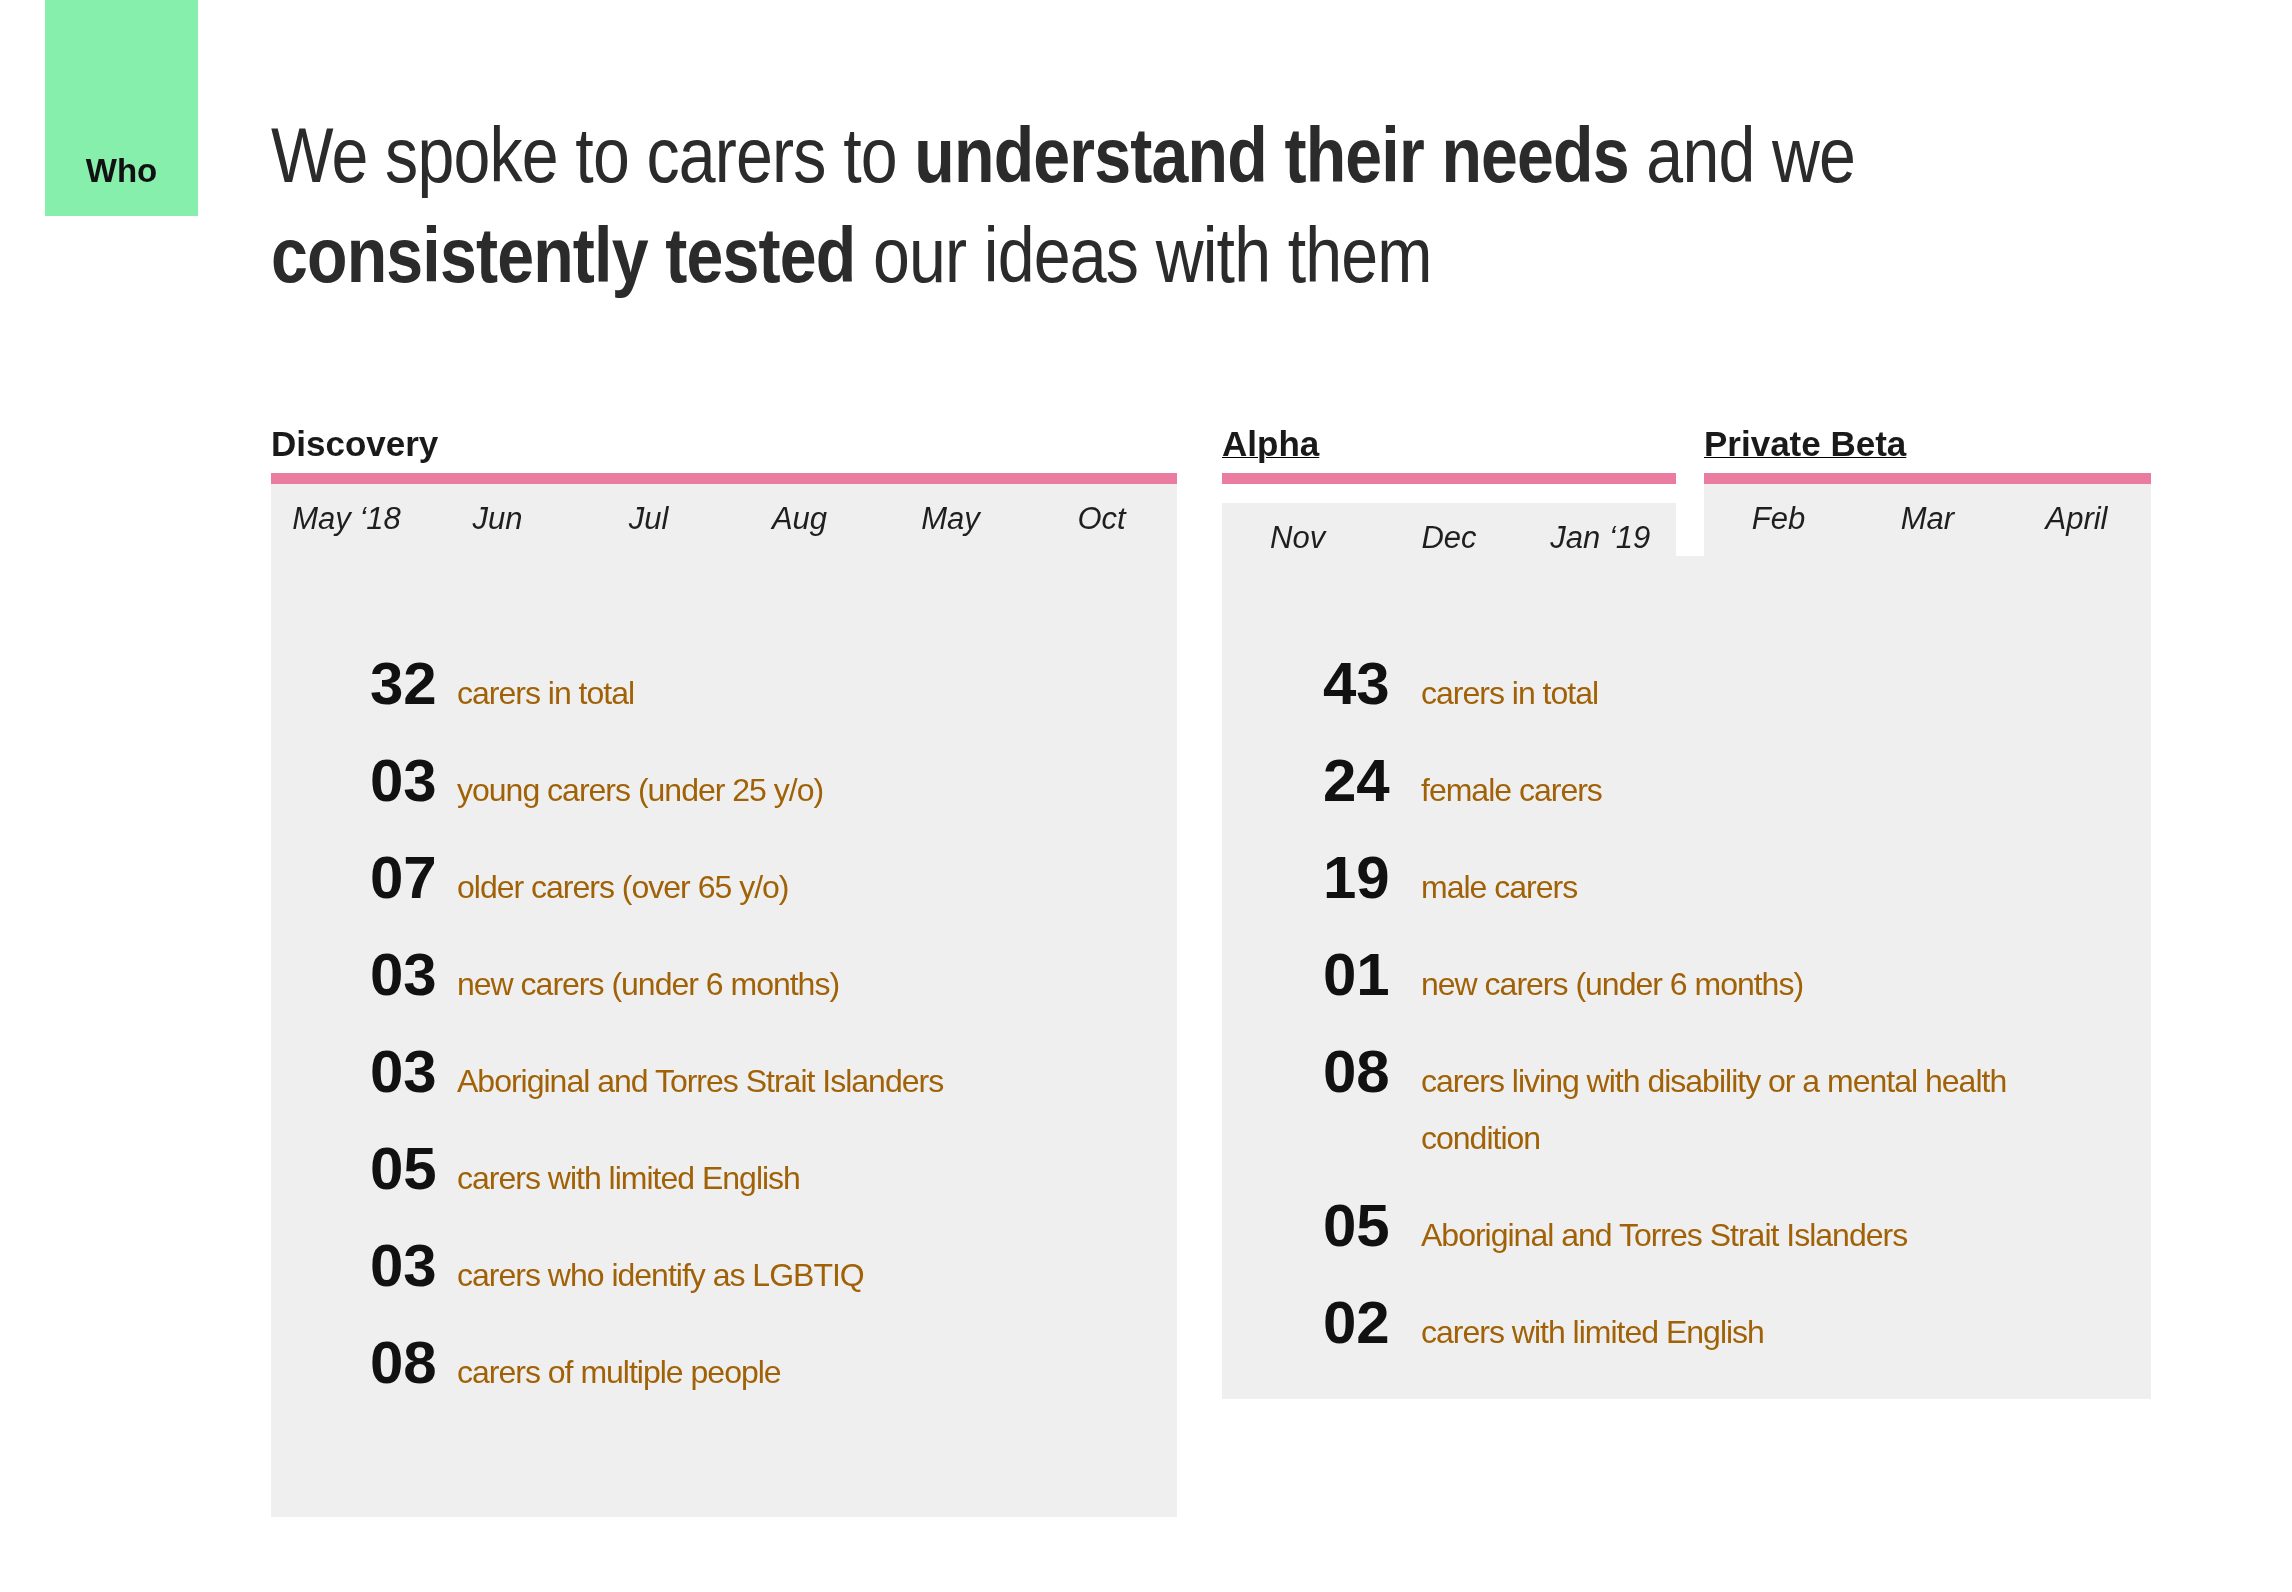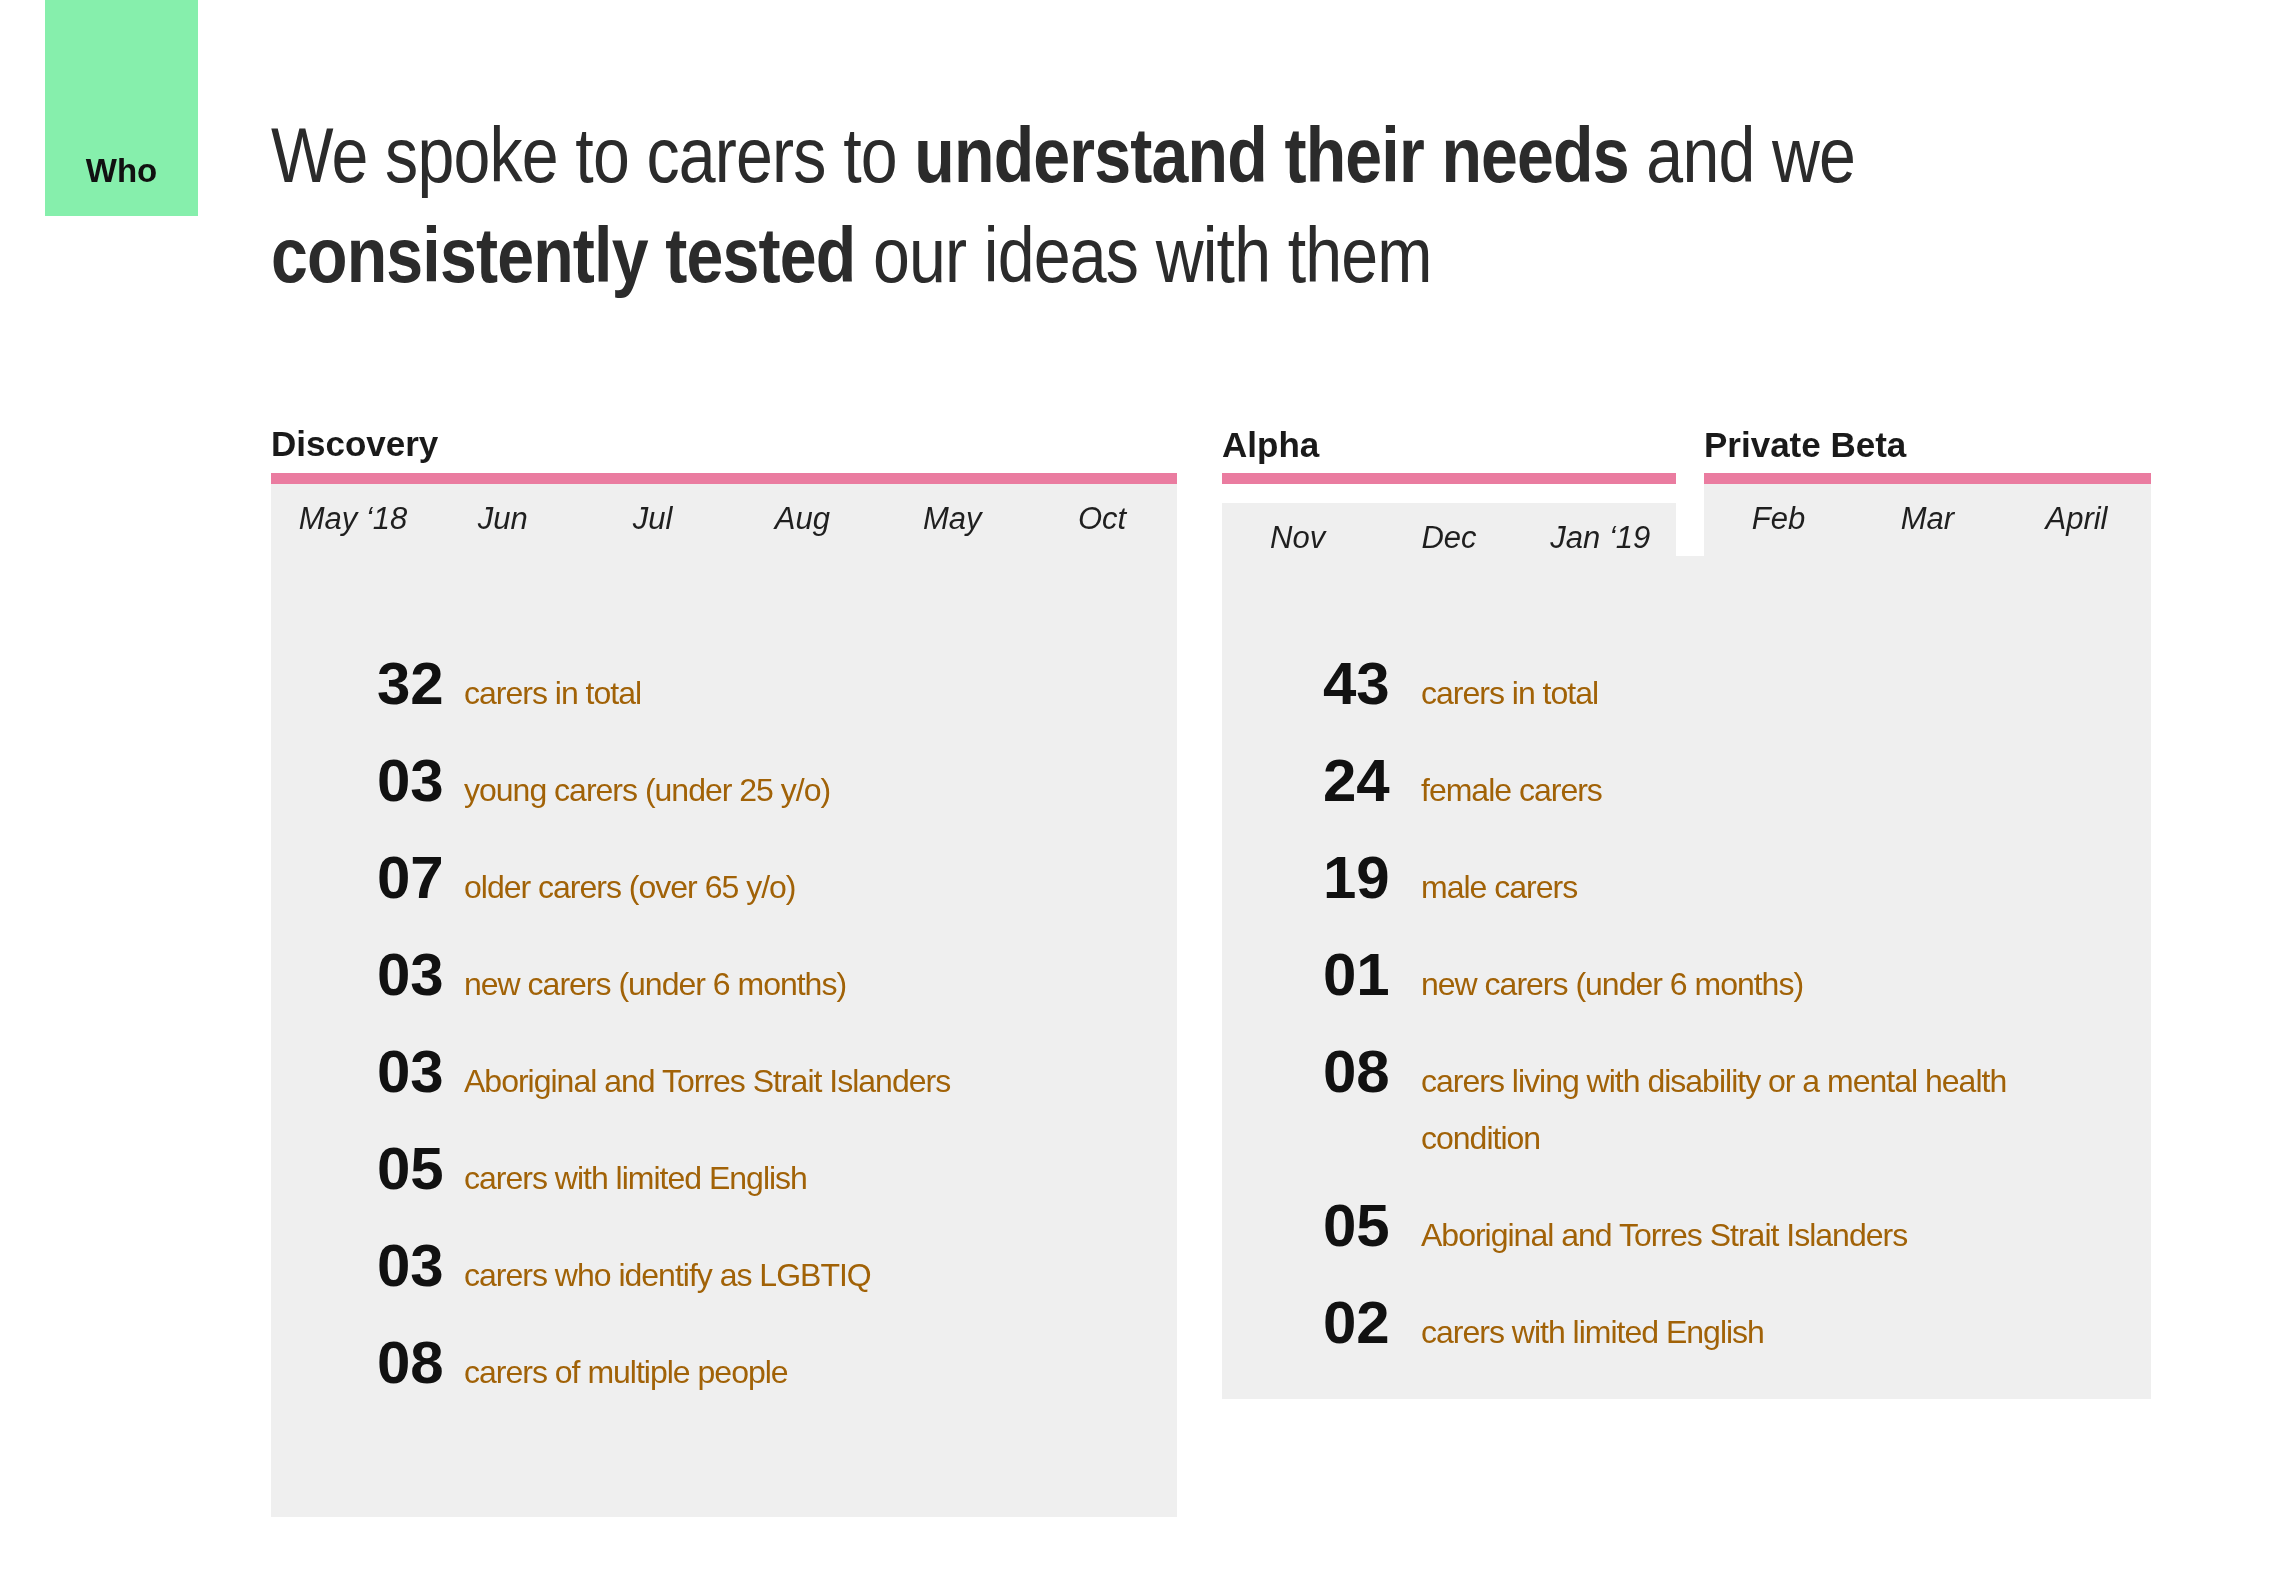--- a/index.html
+++ b/index.html
@@ -55,21 +55,21 @@
   .panel-left  { left: 271px;  width: 906px; }
   .panel-right { left: 1222px; width: 929px; }
 
   .phase-label,
   .labels-row .phase-label {
     font-weight: 700;
     font-size: 35px;
     color: #1a1a1a;
   }
   .label-row { height: 47px; display: flex; align-items: flex-end; padding-bottom: 9px; }
-  .labels-row { height: 47px; display: flex; align-items: center; padding-bottom: 9px; }
+  .labels-row { height: 47px; display: flex; align-items: flex-end; padding-bottom: 9px; text-decoration: underline; }
   .labels-row .alpha-cell { width: 482px; }
   .labels-row .pb-cell { flex: 1; }
 
   .bars-row { display: flex; height: 11px; }
   .bar { background: #ea7ca0; height: 11px; }
   .bar-full { width: 100%; }
   .bar-alpha { width: 454px; }
   .bar-pb { flex: 1; }
   .vgap { width: 28px; background: #ffffff; }
 
@@ -77,21 +77,21 @@
 
   .months {
     display: flex;
     font-style: italic;
     font-size: 31px;
     color: #1f1f1f;
     padding-top: 17px;
   }
   .month { flex: 1; text-align: center; }
 
-  .left-body { height: 1033px; padding-left: 7px; }
+  .left-body { height: 1033px; }
   .left-body .months { height: 72px; }
 
   .strips-row { display: flex; height: 72px; }
   .strip-alpha { width: 454px; background: #efefef; margin-top: 19px; }
   .strip-pb { flex: 1; background: #efefef; }
   .strips-row .months { padding-top: 17px; }
 
   .right-body { height: 843px; }
 
   .stats { padding-top: 97px; }

